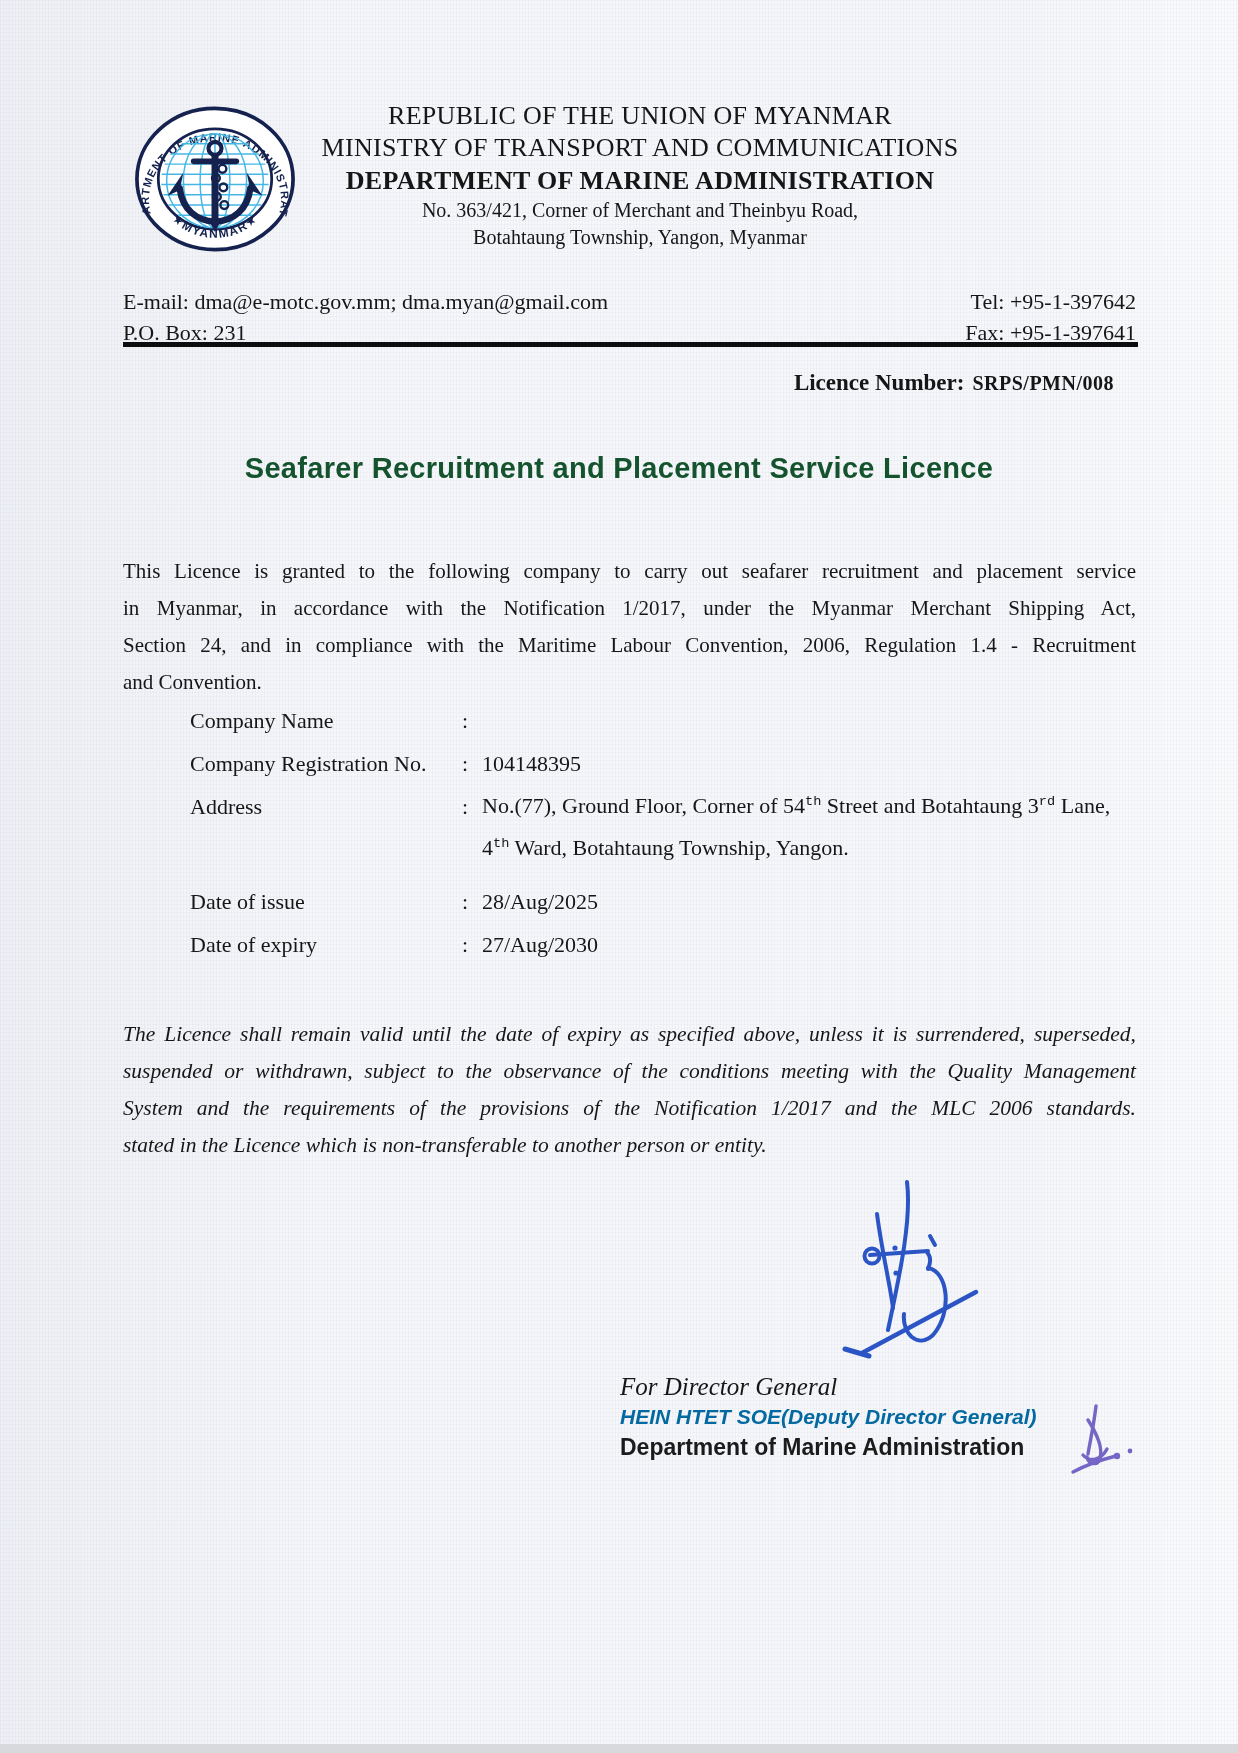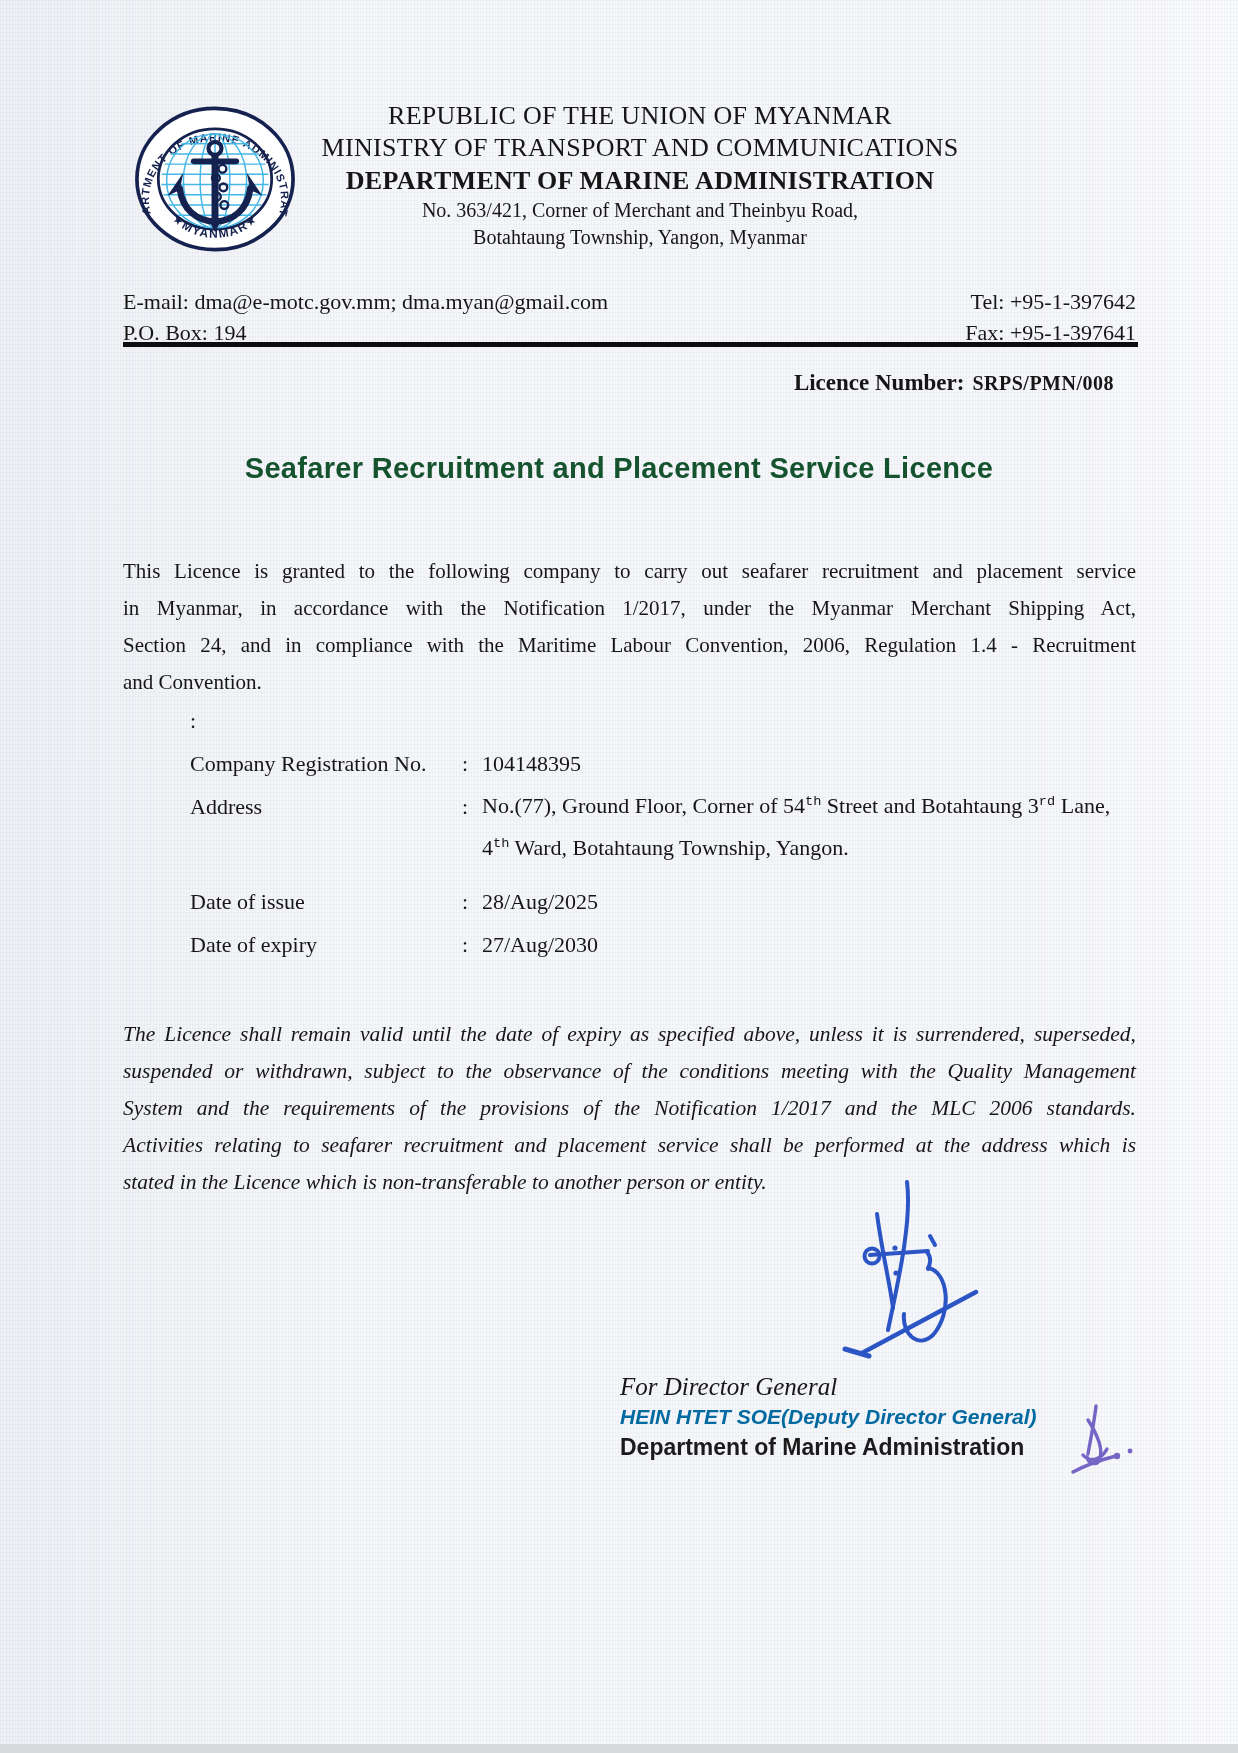--- a/index.html
+++ b/index.html
@@ -157,21 +157,21 @@
     <div class="h-line1">REPUBLIC OF THE UNION OF MYANMAR</div>
     <div class="h-line2">MINISTRY OF TRANSPORT AND COMMUNICATIONS</div>
     <div class="h-line3">DEPARTMENT OF MARINE ADMINISTRATION</div>
     <div class="h-line4">No. 363/421, Corner of Merchant and Theinbyu Road,</div>
     <div class="h-line5">Botahtaung Township, Yangon, Myanmar</div>
   </div>
 
   <div class="contact">
     <div class="left">
       <div>E-mail: dma@e-motc.gov.mm; dma.myan@gmail.com</div>
-      <div>P.O. Box: 194</div>
+      <div>P.O. Box: 231</div>
     </div>
     <div class="right">
       <div>Tel: +95-1-397642</div>
       <div>Fax: +95-1-397641</div>
     </div>
   </div>
   <div class="rule"></div>
 
   <div class="licence-row">
     <span class="lbl">Licence Number:</span>
@@ -182,20 +182,21 @@
 
   <div class="intro">
     <div class="jline">This Licence is granted to the following company to carry out seafarer recruitment and placement service</div>
     <div class="jline">in Myanmar, in accordance with the Notification 1/2017, under the Myanmar Merchant Shipping Act,</div>
     <div class="jline">Section 24, and in compliance with the Maritime Labour Convention, 2006, Regulation 1.4 - Recruitment</div>
     <div class="jline jline-last">and Convention.</div>
   </div>
 
   <div class="details">
     <div class="drow">
+      <span class="dlabel">Company Name</span>
       <span class="dcolon">:</span>
     </div>
     <div class="drow">
       <span class="dlabel">Company Registration No.</span>
       <span class="dcolon">:</span>
       <span class="dvalue">104148395</span>
     </div>
     <div class="drow">
       <span class="dlabel">Address</span>
       <span class="dcolon">:</span>
@@ -215,21 +216,20 @@
         <span class="dcolon">:</span>
         <span class="dvalue">27/Aug/2030</span>
       </div>
     </div>
   </div>
 
   <div class="conditions">
     <div class="jline">The Licence shall remain valid until the date of expiry as specified above, unless it is surrendered, superseded,</div>
     <div class="jline">suspended or withdrawn, subject to the observance of the conditions meeting with the Quality Management</div>
     <div class="jline">System and the requirements of the provisions of the Notification 1/2017 and the MLC 2006 standards.</div>
-    <div class="jline">Activities relating to seafarer recruitment and placement service shall be performed at the address which is</div>
     <div class="jline jline-last">stated in the Licence which is non-transferable to another person or entity.</div>
   </div>
 
   <div class="sig-scribble">
     <svg width="200" height="200" viewBox="0 0 200 200">
       <g fill="none" stroke="#2b55c4" stroke-width="4" stroke-linecap="round">
         <path d="M 87,10 C 92,50 78,110 68,158"></path>
         <path d="M 57,42 C 62,80 70,112 73,136"></path>
         <circle cx="52" cy="84" r="7.5"></circle>
         <path d="M 50,83 L 108,79"></path>

